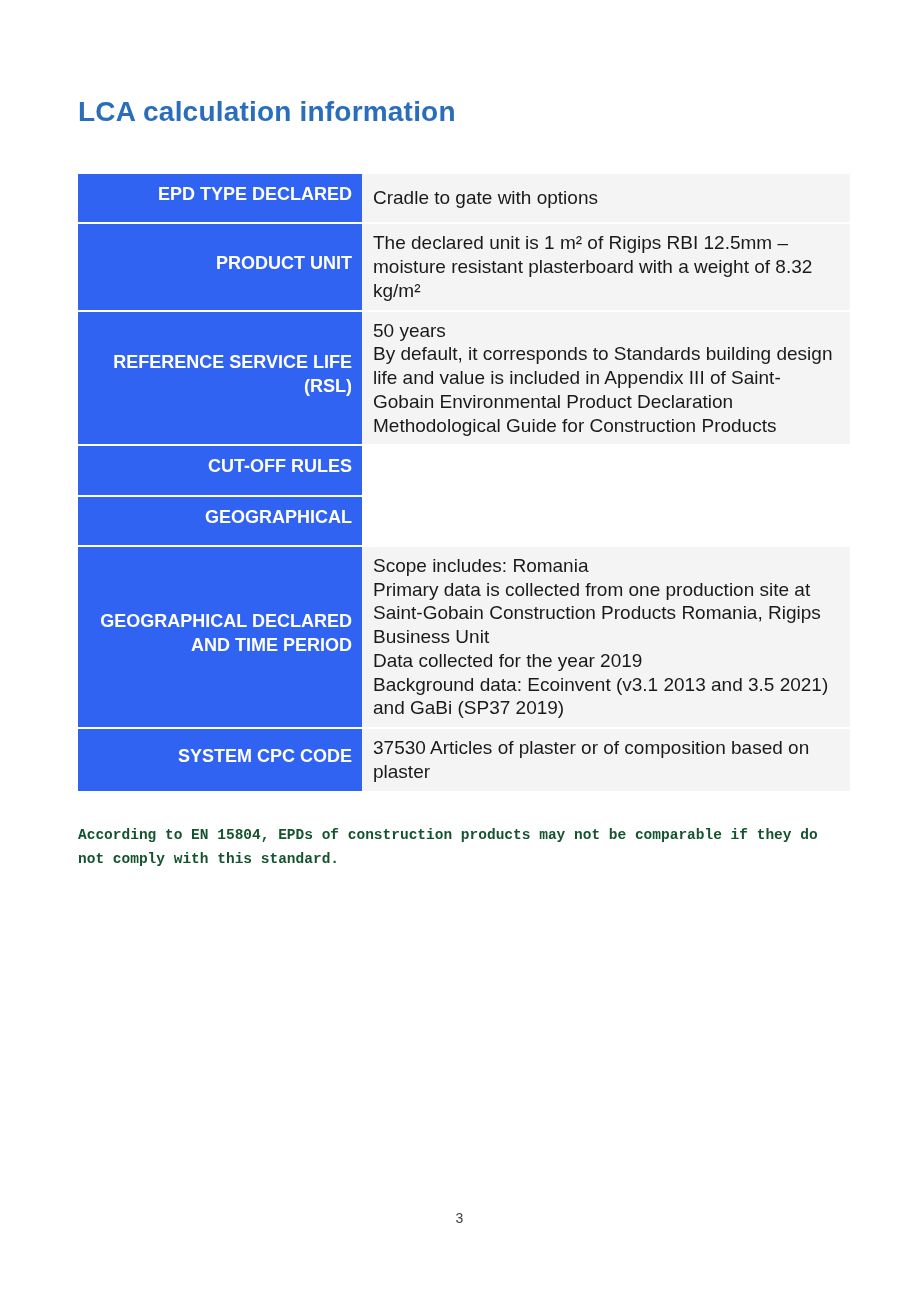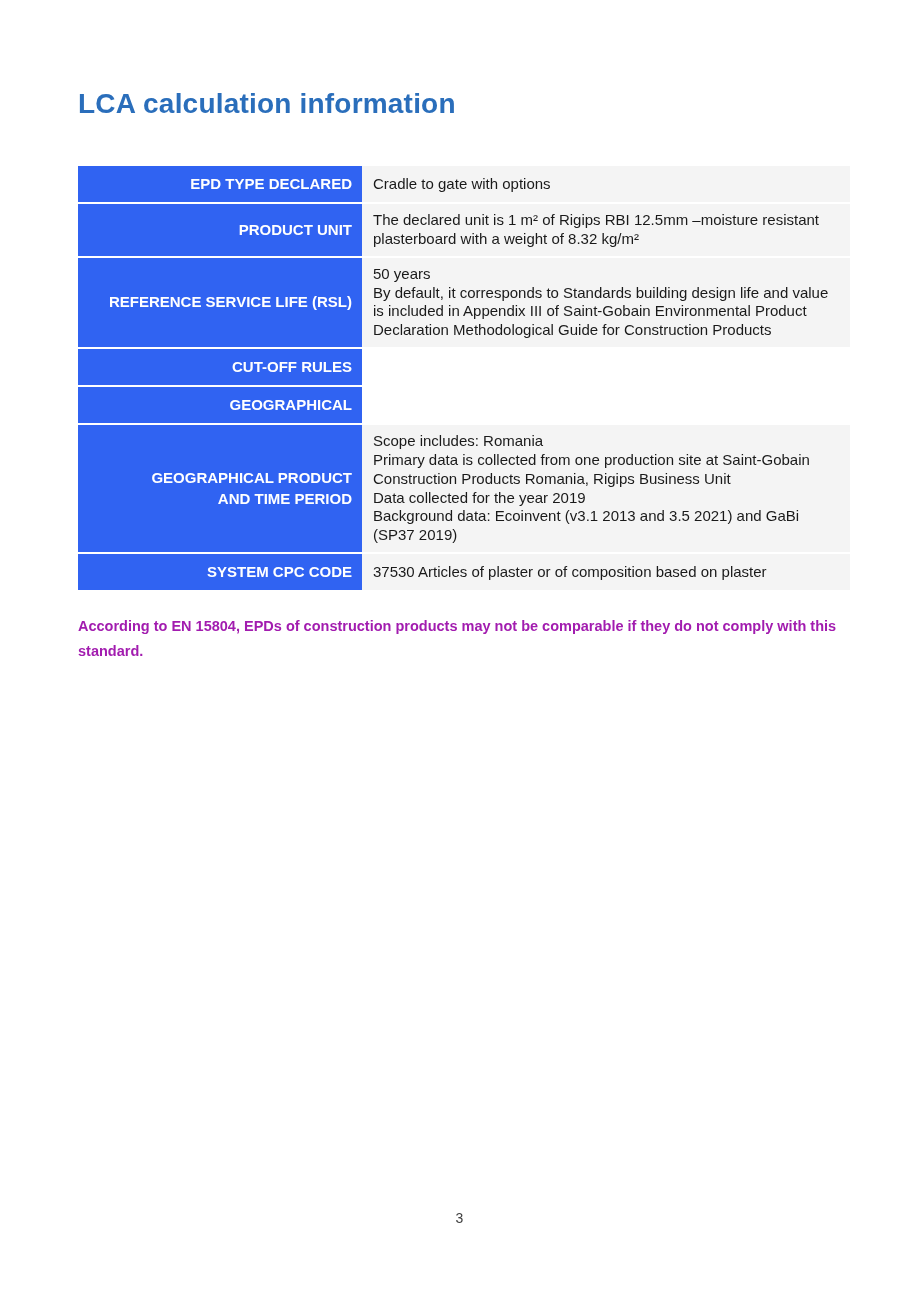--- a/index.html
+++ b/index.html
@@ -12,21 +12,21 @@
   .page {
     position: relative;
     width: 919px;
     height: 1300px;
     background: #ffffff;
     overflow: hidden;
   }
   .content {
     position: absolute;
     left: 78px;
-    top: 0;
+    top: 8px;
     width: 772px;
   }
   .doc-title {
     margin-top: 88px;
     font-size: 28px;
     font-weight: bold;
     color: #2a6ebb;
     letter-spacing: 0.2px;
   }
   .info-table {
@@ -38,49 +38,50 @@
     display: flex;
     align-items: stretch;
     border-bottom: 2px solid #ffffff;
   }
   .cell-label {
     width: 284px;
     flex: 0 0 284px;
     background: #3063f2;
     color: #ffffff;
     font-weight: bold;
-    font-size: 15px;
+    font-size: 18px;
     text-align: right;
-    padding: 8px 10px 8px 8px;
+    padding: 8px 10px 16px 8px;
     box-sizing: border-box;
     display: flex;
     flex-direction: column;
     justify-content: center;
     white-space: pre-line;
     line-height: 1.35;
   }
   .cell-value {
     flex: 1 1 auto;
     background: #f4f4f4;
-    font-size: 15px;
+    font-size: 19px;
     line-height: 1.25;
     padding: 7px 12px 7px 11px;
     box-sizing: border-box;
     display: flex;
     flex-direction: column;
     justify-content: center;
     white-space: pre-line;
   }
   .row.tall .cell-value { justify-content: flex-start; }
   .footnotes {
-    margin-top: 22px;
-    color: #a21caf;
+    margin-top: 30px;
+    color: #14532d;
     font-weight: bold;
     font-size: 14.5px;
     line-height: 1.7;
+    font-family: Liberation Mono, monospace;
   }
   .footnote { display: block; }
   .page-number {
     position: absolute;
     left: 0;
     width: 919px;
     top: 1210px;
     text-align: center;
     font-size: 14px;
     color: #404040;
@@ -115,21 +116,21 @@
 
       <div class="row">
         <div class="cell-label">CUT-OFF RULES</div>
       </div>
 
       <div class="row">
         <div class="cell-label">GEOGRAPHICAL</div>
       </div>
 
       <div class="row tall">
-        <div class="cell-label">GEOGRAPHICAL PRODUCT
+        <div class="cell-label">GEOGRAPHICAL DECLARED
 AND TIME PERIOD</div>
         <div class="cell-value">Scope includes: Romania
 Primary data is collected from one production site at Saint-Gobain Construction Products Romania, Rigips Business Unit
 Data collected for the year 2019
 Background data: Ecoinvent (v3.1 2013 and 3.5 2021) and GaBi (SP37 2019)</div>
       </div>
 
       <div class="row">
         <div class="cell-label">SYSTEM CPC CODE</div>
         <div class="cell-value">37530 Articles of plaster or of composition based on plaster</div>

